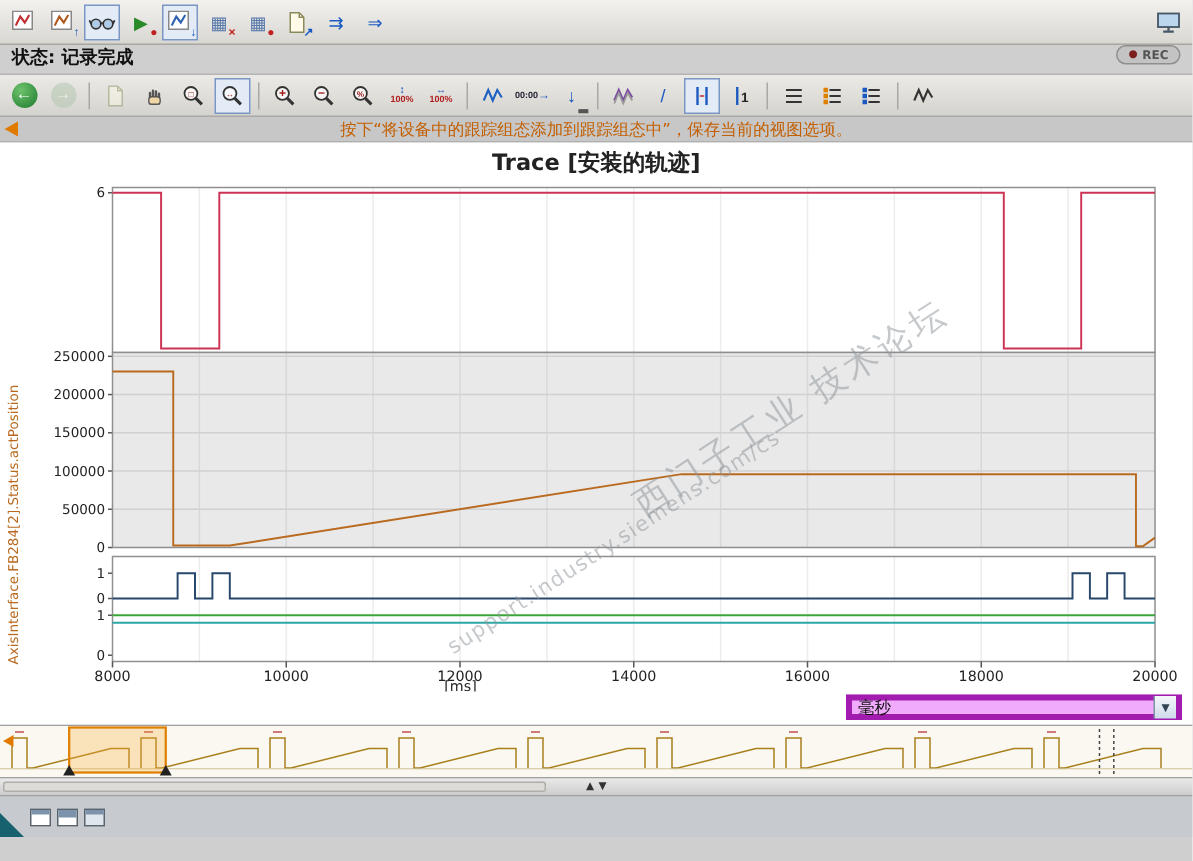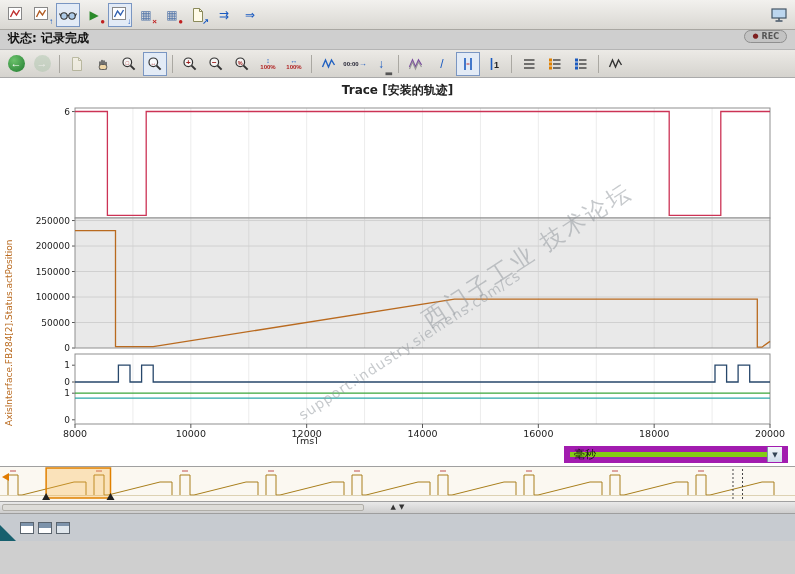--- a/index.html
+++ b/index.html
@@ -20,24 +20,24 @@
   .status-row{height:20px;display:flex;align-items:flex-start;padding:0 8px;background:#cfcfcf;border-bottom:1px solid #b5b5b5;font-size:12px;font-weight:bold;color:#111}
   .rec-pill{margin-left:auto;display:flex;align-items:center;gap:3px;border:1px solid #8f8f8f;border-radius:8px;background:#c3c3c3;padding:1px 7px;font-size:8px;font-weight:bold;color:#555}
   .rec-dot{color:#7e1f1f;font-size:7px;line-height:7px}
 
   
   .hint-bar{height:17px;position:relative;display:flex;align-items:center;justify-content:center;background:#c7c7c7;border-bottom:1px solid #b0b0b0;color:#c35f00;font-size:11px}
   .hint-arrow{position:absolute;left:3px;top:3px;width:0;height:0;border-right:9px solid #e07b00;border-top:5px solid transparent;border-bottom:5px solid transparent}
 
   
   .chart-region{position:relative;height:388px;background:#fff;overflow:hidden}
-  .chart-title{height:18px;text-align:center;font-size:12px;font-weight:bold;color:#222;padding-top:4px}
+  .chart-title{height:18px;text-align:center;font-size:15px;font-weight:bold;color:#222;padding-top:4px}
   svg.trace{display:block}
   .unit-row{position:absolute;bottom:0;left:0;right:0;height:22px}
-  .dropdown{position:absolute;right:7px;bottom:3px;width:224px;height:17px;background:#84cc16;border:6px solid #a21caf;display:flex;align-items:center;font-size:11px}
+  .dropdown{position:absolute;right:7px;bottom:3px;width:224px;height:17px;background:#f0abfc;border:4px solid #a21caf;display:flex;align-items:center;font-size:11px}
   .dd-value{flex:1;padding:0 4px;color:#111}
   .dd-btn{width:15px;height:15px;background:linear-gradient(#f4f7fa,#cfdceb);border-left:1px solid #7f93a6;font-size:7px;color:#345;display:flex;align-items:center;justify-content:center}
   .watermark{position:absolute;color:#8f959b;opacity:.5;white-space:nowrap;pointer-events:none;transform-origin:left center;z-index:5}
   .wm1{left:425px;top:228px;font-size:23px;letter-spacing:3px;transform:rotate(-33deg)}
   .wm2{left:300px;top:330px;font-size:14px;letter-spacing:1px;transform:rotate(-33deg)}
 
   
   .overview{height:36px;background:#fbf8f1;border-top:1px solid #a0a0a0;border-bottom:1px solid #a0a0a0}
   .overview svg{display:block}
 
@@ -345,20 +345,24 @@
       <span class="tb-sep"></span>
       <button class="tb-btn">
         <span class="ic">
           <svg width="16" height="16" viewBox="0 0 16 16">
             <polyline points="1.5,11 4.5,4 7.5,11 10.5,4 13.5,9" fill="none" stroke="#333333" stroke-width="1.4"></polyline>
           </svg>
         </span>
       </button>
     </div>
 
+  <div class="hint-bar">
+    <span class="hint-arrow"></span>
+    <span>按下“将设备中的跟踪组态添加到跟踪组态中”，保存当前的视图选项。</span>
+  </div>
 
   <div class="chart-region">
     <div class="chart-title">Trace [安装的轨迹]</div>
     <svg class="trace" width="795" height="348" viewBox="0 0 795 348">
         <g>
           <rect x="75" y="12" width="695" height="110" fill="#ffffff"></rect>
           <line x1="132.91666666666666" y1="12" x2="132.91666666666666" y2="122" stroke="#ececec" stroke-width="1"></line>
           <line x1="190.83333333333331" y1="12" x2="190.83333333333331" y2="122" stroke="#ececec" stroke-width="1"></line>
           <line x1="248.75" y1="12" x2="248.75" y2="122" stroke="#ececec" stroke-width="1"></line>
           <line x1="306.66666666666663" y1="12" x2="306.66666666666663" y2="122" stroke="#ececec" stroke-width="1"></line>

